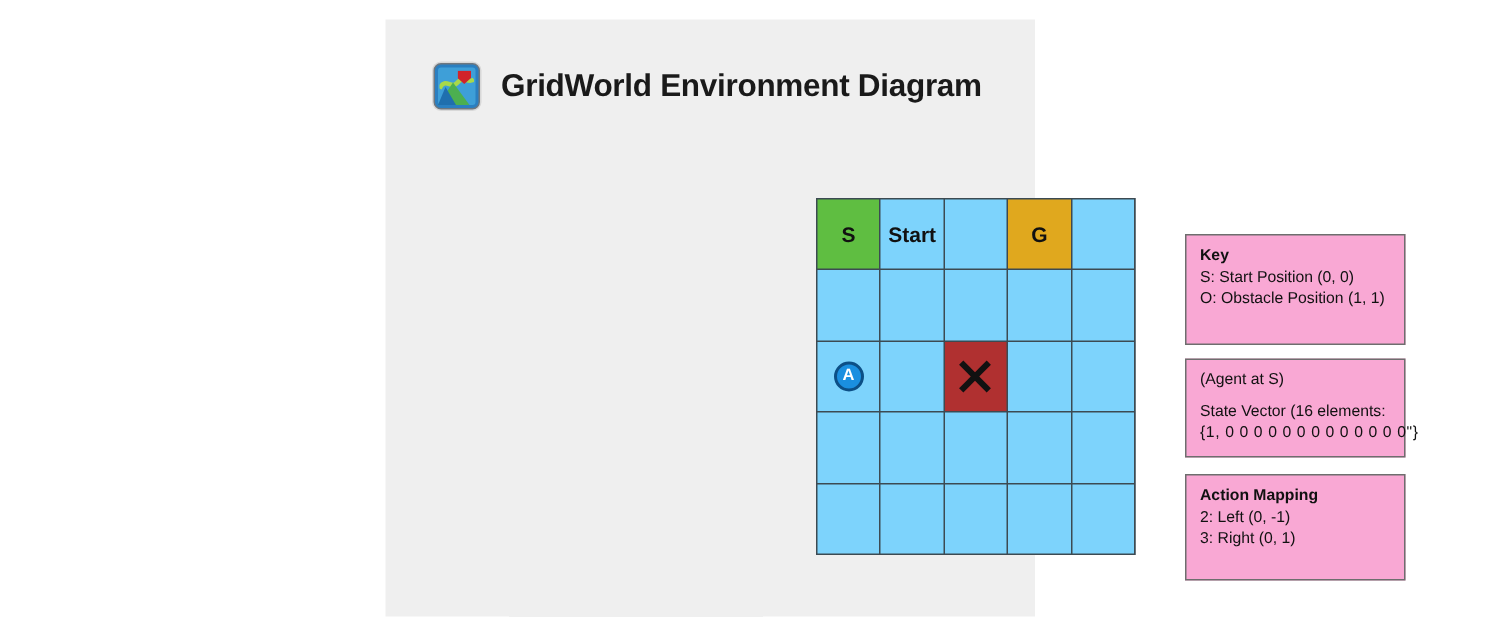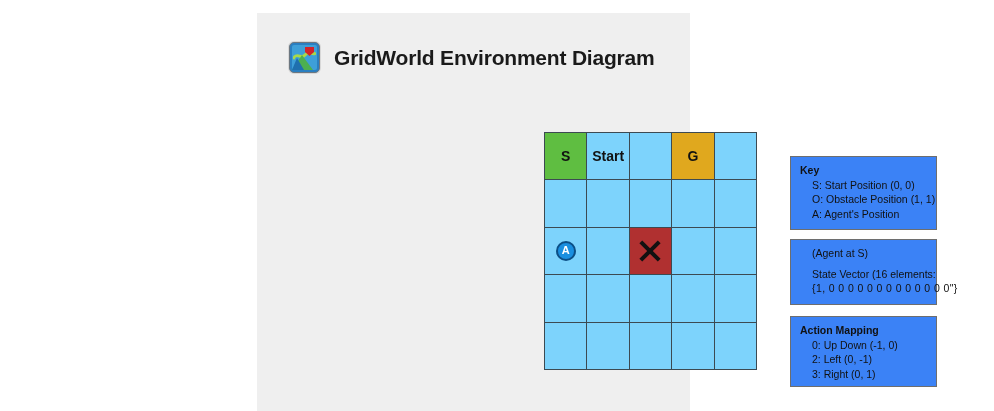--- a/index.html
+++ b/index.html
@@ -159,34 +159,34 @@
     display: flex;
     align-items: center;
     justify-content: center;
     line-height: 1;
     box-sizing: border-box;
   }
 
   
   .info-box {
     position: absolute;
-    background: #3b82f6;
+    background: #f9a8d4;
     border: 1px solid #6e6e6e;
     box-sizing: border-box;
     padding: 6px 8px 7px 9px;
     color: #111111;
     font-size: 10.5px;
     line-height: 14.5px;
   }
   .info-box .box-title {
     font-weight: bold;
     font-size: 10.5px;
     line-height: 14.5px;
   }
-  .info-box .row { white-space: nowrap; margin-left: 12px; }
+  .info-box .row { white-space: nowrap; }
   .info-box .gap { height: 6px; }
 
   #key-box   { left: 533px; top: 143px; width: 147px; height: 74px; }
   #state-box { left: 533px; top: 226px; width: 147px; height: 66px; }
   #action-box{ left: 533px; top: 303px; width: 147px; height: 71px; }
 
   #state-box .vec { letter-spacing: 0.4px; }
 </style>
 </head>
 <body>
@@ -252,31 +252,29 @@
       <div class="cell"></div>
       <div class="cell"></div>
       <div class="cell"></div>
       <div class="cell"></div>
     </div>
 
     <div class="info-box" id="key-box">
       <div class="box-title">Key</div>
       <div class="row">S: Start Position (0, 0)</div>
       <div class="row">O: Obstacle Position (1, 1)</div>
-      <div class="row">A: Agent's Position</div>
     </div>
 
     <div class="info-box" id="state-box">
       <div class="row">(Agent at S)</div>
       <div class="gap"></div>
       <div class="row">State Vector (16 elements:</div>
       <div class="row vec">{1, 0 0 0 0 0 0 0 0 0 0 0 0 0"}</div>
     </div>
 
     <div class="info-box" id="action-box">
       <div class="box-title">Action Mapping</div>
-      <div class="row">0: Up Down (-1, 0)</div>
       <div class="row">2: Left (0, -1)</div>
       <div class="row">3: Right (0, 1)</div>
     </div>
 
   </div>
 </div>
 
 </body></html>

